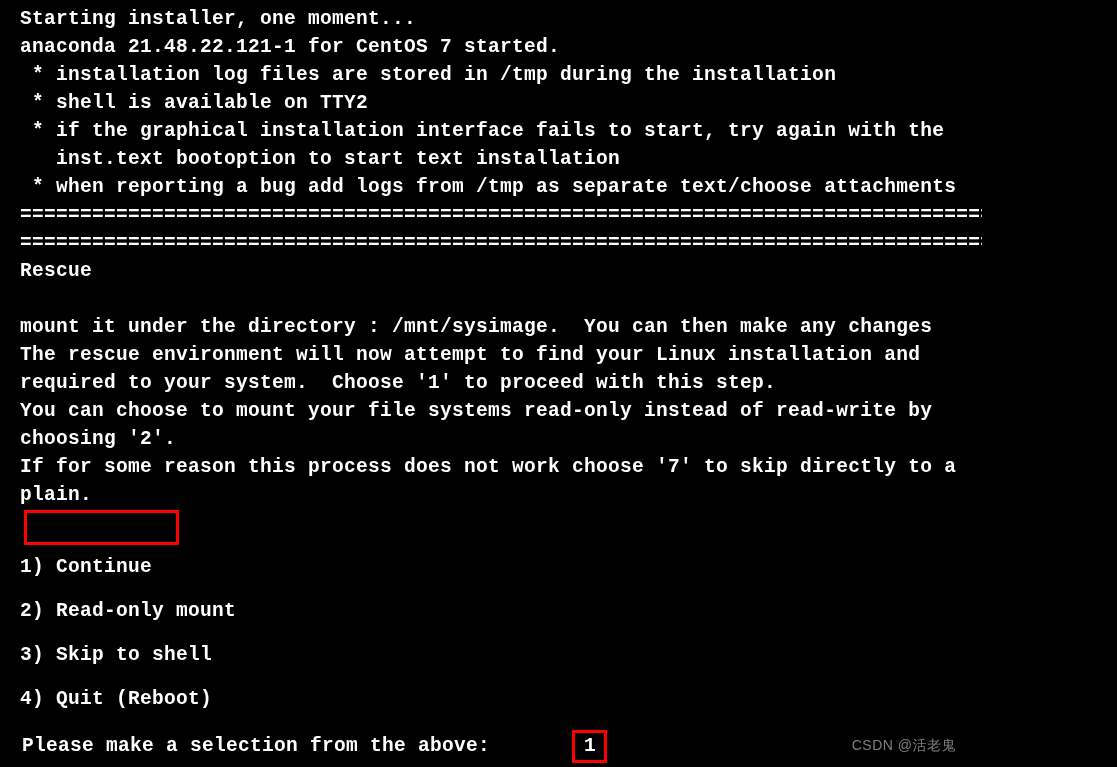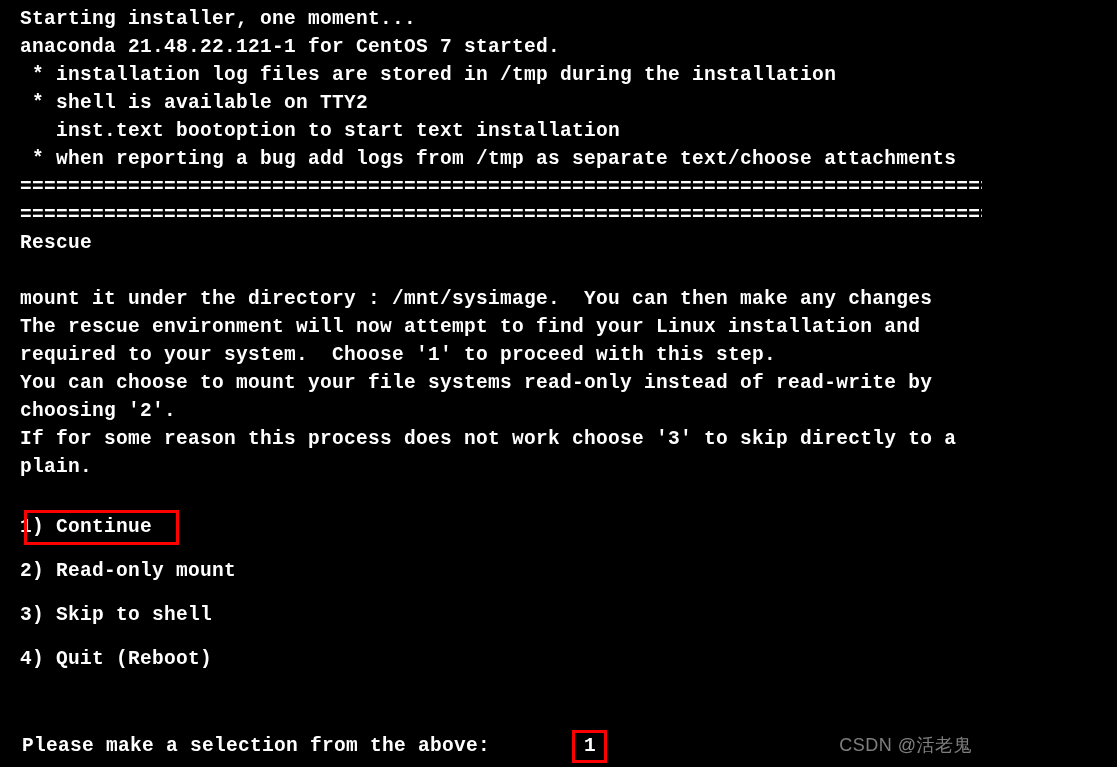--- a/index.html
+++ b/index.html
@@ -61,58 +61,59 @@
     white-space: pre;
     text-align: center;
   }
   .input-val {
     position: absolute;
     left: 584px;
     top: 732px;
   }
   .watermark {
     position: absolute;
-    right: 10px;
+    right: 26px;
     bottom: 8px;
     color: rgba(210,210,210,0.6);
     font-family: Arial, "Microsoft YaHei", sans-serif;
-    font-size: 18px;
+    font-size: 14px;
     font-weight: normal;
     letter-spacing: 0.5px;
   }
-  .options { margin-top: 4px; }
+  .options { margin-top: 16px; }
   .option-line {
     white-space: pre;
     height: 28px;
     margin-bottom: 16px;
   }
 </style>
 </head>
 <body>
 
 <div class="screen">
 
   <div class="line">Starting installer, one moment...</div>
   <div class="line">anaconda 21.48.22.121-1 for CentOS 7 started.</div>
   <div class="line"> * installation log files are stored in /tmp during the installation</div>
   <div class="line"> * shell is available on TTY2</div>
+  <div class="line"> * if the graphical installation interface fails to start, try again with the</div>
   <div class="line">   inst.text bootoption to start text installation</div>
   <div class="line"> * when reporting a bug add logs from /tmp as separate text/choose attachments</div>
   <div class="divider">================================================================================================================</div>
   <div class="divider">================================================================================================================</div>
 
   <div class="line">Rescue</div>
   <div class="line"> </div>
 
   <div class="line">mount it under the directory : /mnt/sysimage.  You can then make any changes</div>
   <div class="line">The rescue environment will now attempt to find your Linux installation and</div>
   <div class="line">required to your system.  Choose '1' to proceed with this step.</div>
   <div class="line">You can choose to mount your file systems read-only instead of read-write by</div>
   <div class="line">choosing '2'.</div>
-  <div class="line">If for some reason this process does not work choose '3' to skip directly to a</div>
+  <div class="line">If for some reason this process does not work choose '7' to skip directly to a</div>
   <div class="line">plain.</div>
 
   <div class="line"> </div>
 
   <div class="options">
     <div class="option-line">1) Continue</div>
     <div class="option-line">2) Read-only mount</div>
     <div class="option-line">3) Skip to shell</div>
     <div class="option-line">4) Quit (Reboot)</div>
   </div>

